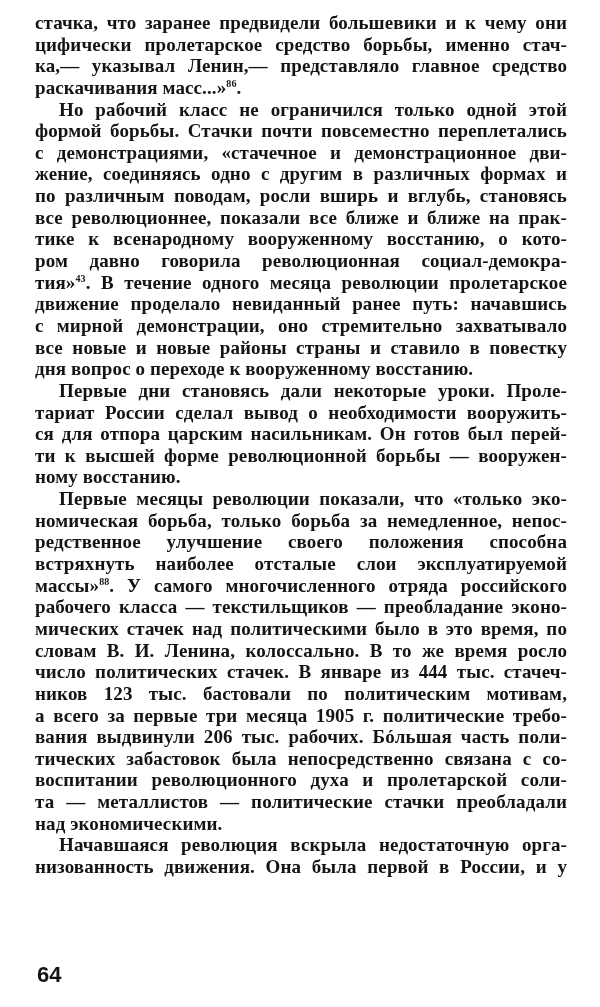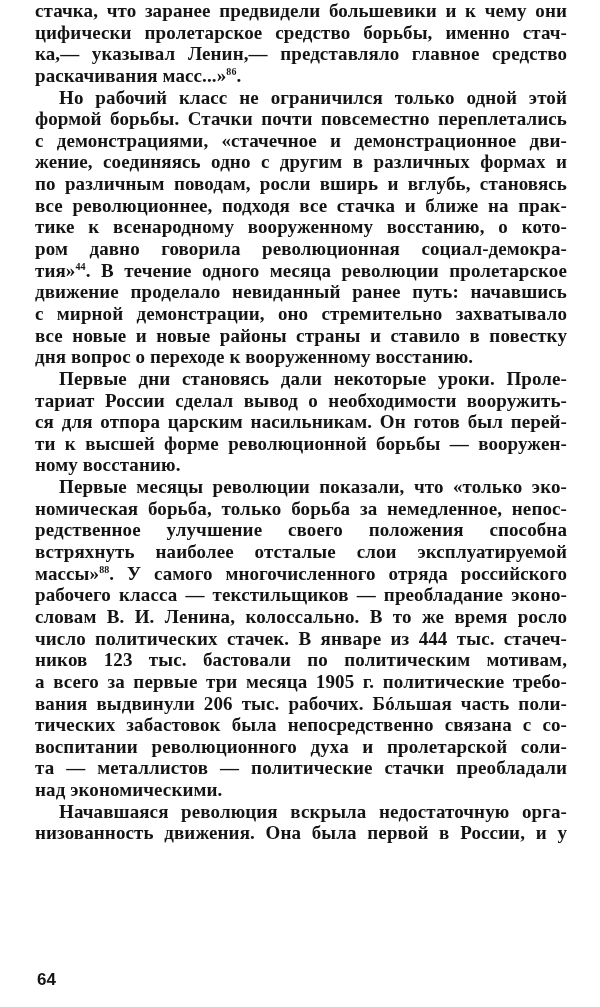--- a/index.html
+++ b/index.html
@@ -2,69 +2,70 @@
 <html><head>
 <meta charset="utf-8">
 <style>
   html, body { margin: 0; padding: 0; }
   body {
     width: 600px; height: 1007px; background: #ffffff; position: relative; overflow: hidden;
     font-family: "Liberation Serif", "DejaVu Serif", serif;
     color: #141414;
   }
   .page {
-    position: absolute; left: 35px; top: 0; width: 532px;
+    position: absolute; left: 35px; top: 12px; width: 532px;
   }
   .line {
     display: block; height: 21.65px; line-height: 21.65px;
     font-size: 19px; white-space: nowrap;
     text-align: justify; text-align-last: justify;
     letter-spacing: 0.1px;
     font-weight: 600;
   }
   .line.last { text-align-last: left; }
   .line.indent { padding-left: 24px; }
   sup { font-size: 10px; line-height: 0; vertical-align: 7px; }
   .page-number {
     position: absolute; left: 37px; top: 962px;
-    font-size: 17px; font-weight: 700; font-family: "Liberation Sans", sans-serif; margin-top: 8px;
+    font-size: 22px; font-weight: 700; font-family: "Liberation Sans", sans-serif;
   }
 </style>
 </head>
 <body>
 
 <div class="page" id="page-body">
     <div class="line"><span>стачка, что заранее предвидели большевики и к чему они</span></div>
     <div class="line"><span>цифически пролетарское средство борьбы, именно стач-</span></div>
     <div class="line"><span>ка,— указывал Ленин,— представляло главное средство</span></div>
     <div class="line last"><span>раскачивания масс...»</span><sup>86</sup><span>.</span></div>
     <div class="line indent"><span>Но рабочий класс не ограничился только одной этой</span></div>
     <div class="line"><span>формой борьбы. Стачки почти повсеместно переплетались</span></div>
     <div class="line"><span>с демонстрациями, «стачечное и демонстрационное дви-</span></div>
     <div class="line"><span>жение, соединяясь одно с другим в различных формах и</span></div>
     <div class="line"><span>по различным поводам, росли вширь и вглубь, становясь</span></div>
-    <div class="line"><span>все революционнее, подходя все стачка и ближе на прак-</span></div>
+    <div class="line"><span>все революционнее, показали все ближе и ближе на прак-</span></div>
     <div class="line"><span>тике к всенародному вооруженному восстанию, о кото-</span></div>
     <div class="line"><span>ром давно говорила революционная социал-демокра-</span></div>
-    <div class="line"><span>тия»</span><sup>44</sup><span>. В течение одного месяца революции пролетарское</span></div>
+    <div class="line"><span>тия»</span><sup>43</sup><span>. В течение одного месяца революции пролетарское</span></div>
     <div class="line"><span>движение проделало невиданный ранее путь: начавшись</span></div>
     <div class="line"><span>с мирной демонстрации, оно стремительно захватывало</span></div>
     <div class="line"><span>все новые и новые районы страны и ставило в повестку</span></div>
     <div class="line last"><span>дня вопрос о переходе к вооруженному восстанию.</span></div>
     <div class="line indent"><span>Первые дни становясь дали некоторые уроки. Проле-</span></div>
     <div class="line"><span>тариат России сделал вывод о необходимости вооружить-</span></div>
     <div class="line"><span>ся для отпора царским насильникам. Он готов был перей-</span></div>
     <div class="line"><span>ти к высшей форме революционной борьбы — вооружен-</span></div>
     <div class="line last"><span>ному восстанию.</span></div>
     <div class="line indent"><span>Первые месяцы революции показали, что «только эко-</span></div>
     <div class="line"><span>номическая борьба, только борьба за немедленное, непос-</span></div>
     <div class="line"><span>редственное улучшение своего положения способна</span></div>
     <div class="line"><span>встряхнуть наиболее отсталые слои эксплуатируемой</span></div>
     <div class="line"><span>массы»</span><sup>88</sup><span>. У самого многочисленного отряда российского</span></div>
     <div class="line"><span>рабочего класса — текстильщиков — преобладание эконо-</span></div>
+    <div class="line"><span>мических стачек над политическими было в это время, по</span></div>
     <div class="line"><span>словам В. И. Ленина, колоссально. В то же время росло</span></div>
     <div class="line"><span>число политических стачек. В январе из 444 тыс. стачеч-</span></div>
     <div class="line"><span>ников 123 тыс. бастовали по политическим мотивам,</span></div>
     <div class="line"><span>а всего за первые три месяца 1905 г. политические требо-</span></div>
     <div class="line"><span>вания выдвинули 206 тыс. рабочих. Бóльшая часть поли-</span></div>
     <div class="line"><span>тических забастовок была непосредственно связана с со-</span></div>
     <div class="line"><span>воспитании революционного духа и пролетарской соли-</span></div>
     <div class="line"><span>та — металлистов — политические стачки преобладали</span></div>
     <div class="line last"><span>над экономическими.</span></div>
     <div class="line indent"><span>Начавшаяся революция вскрыла недостаточную орга-</span></div>

